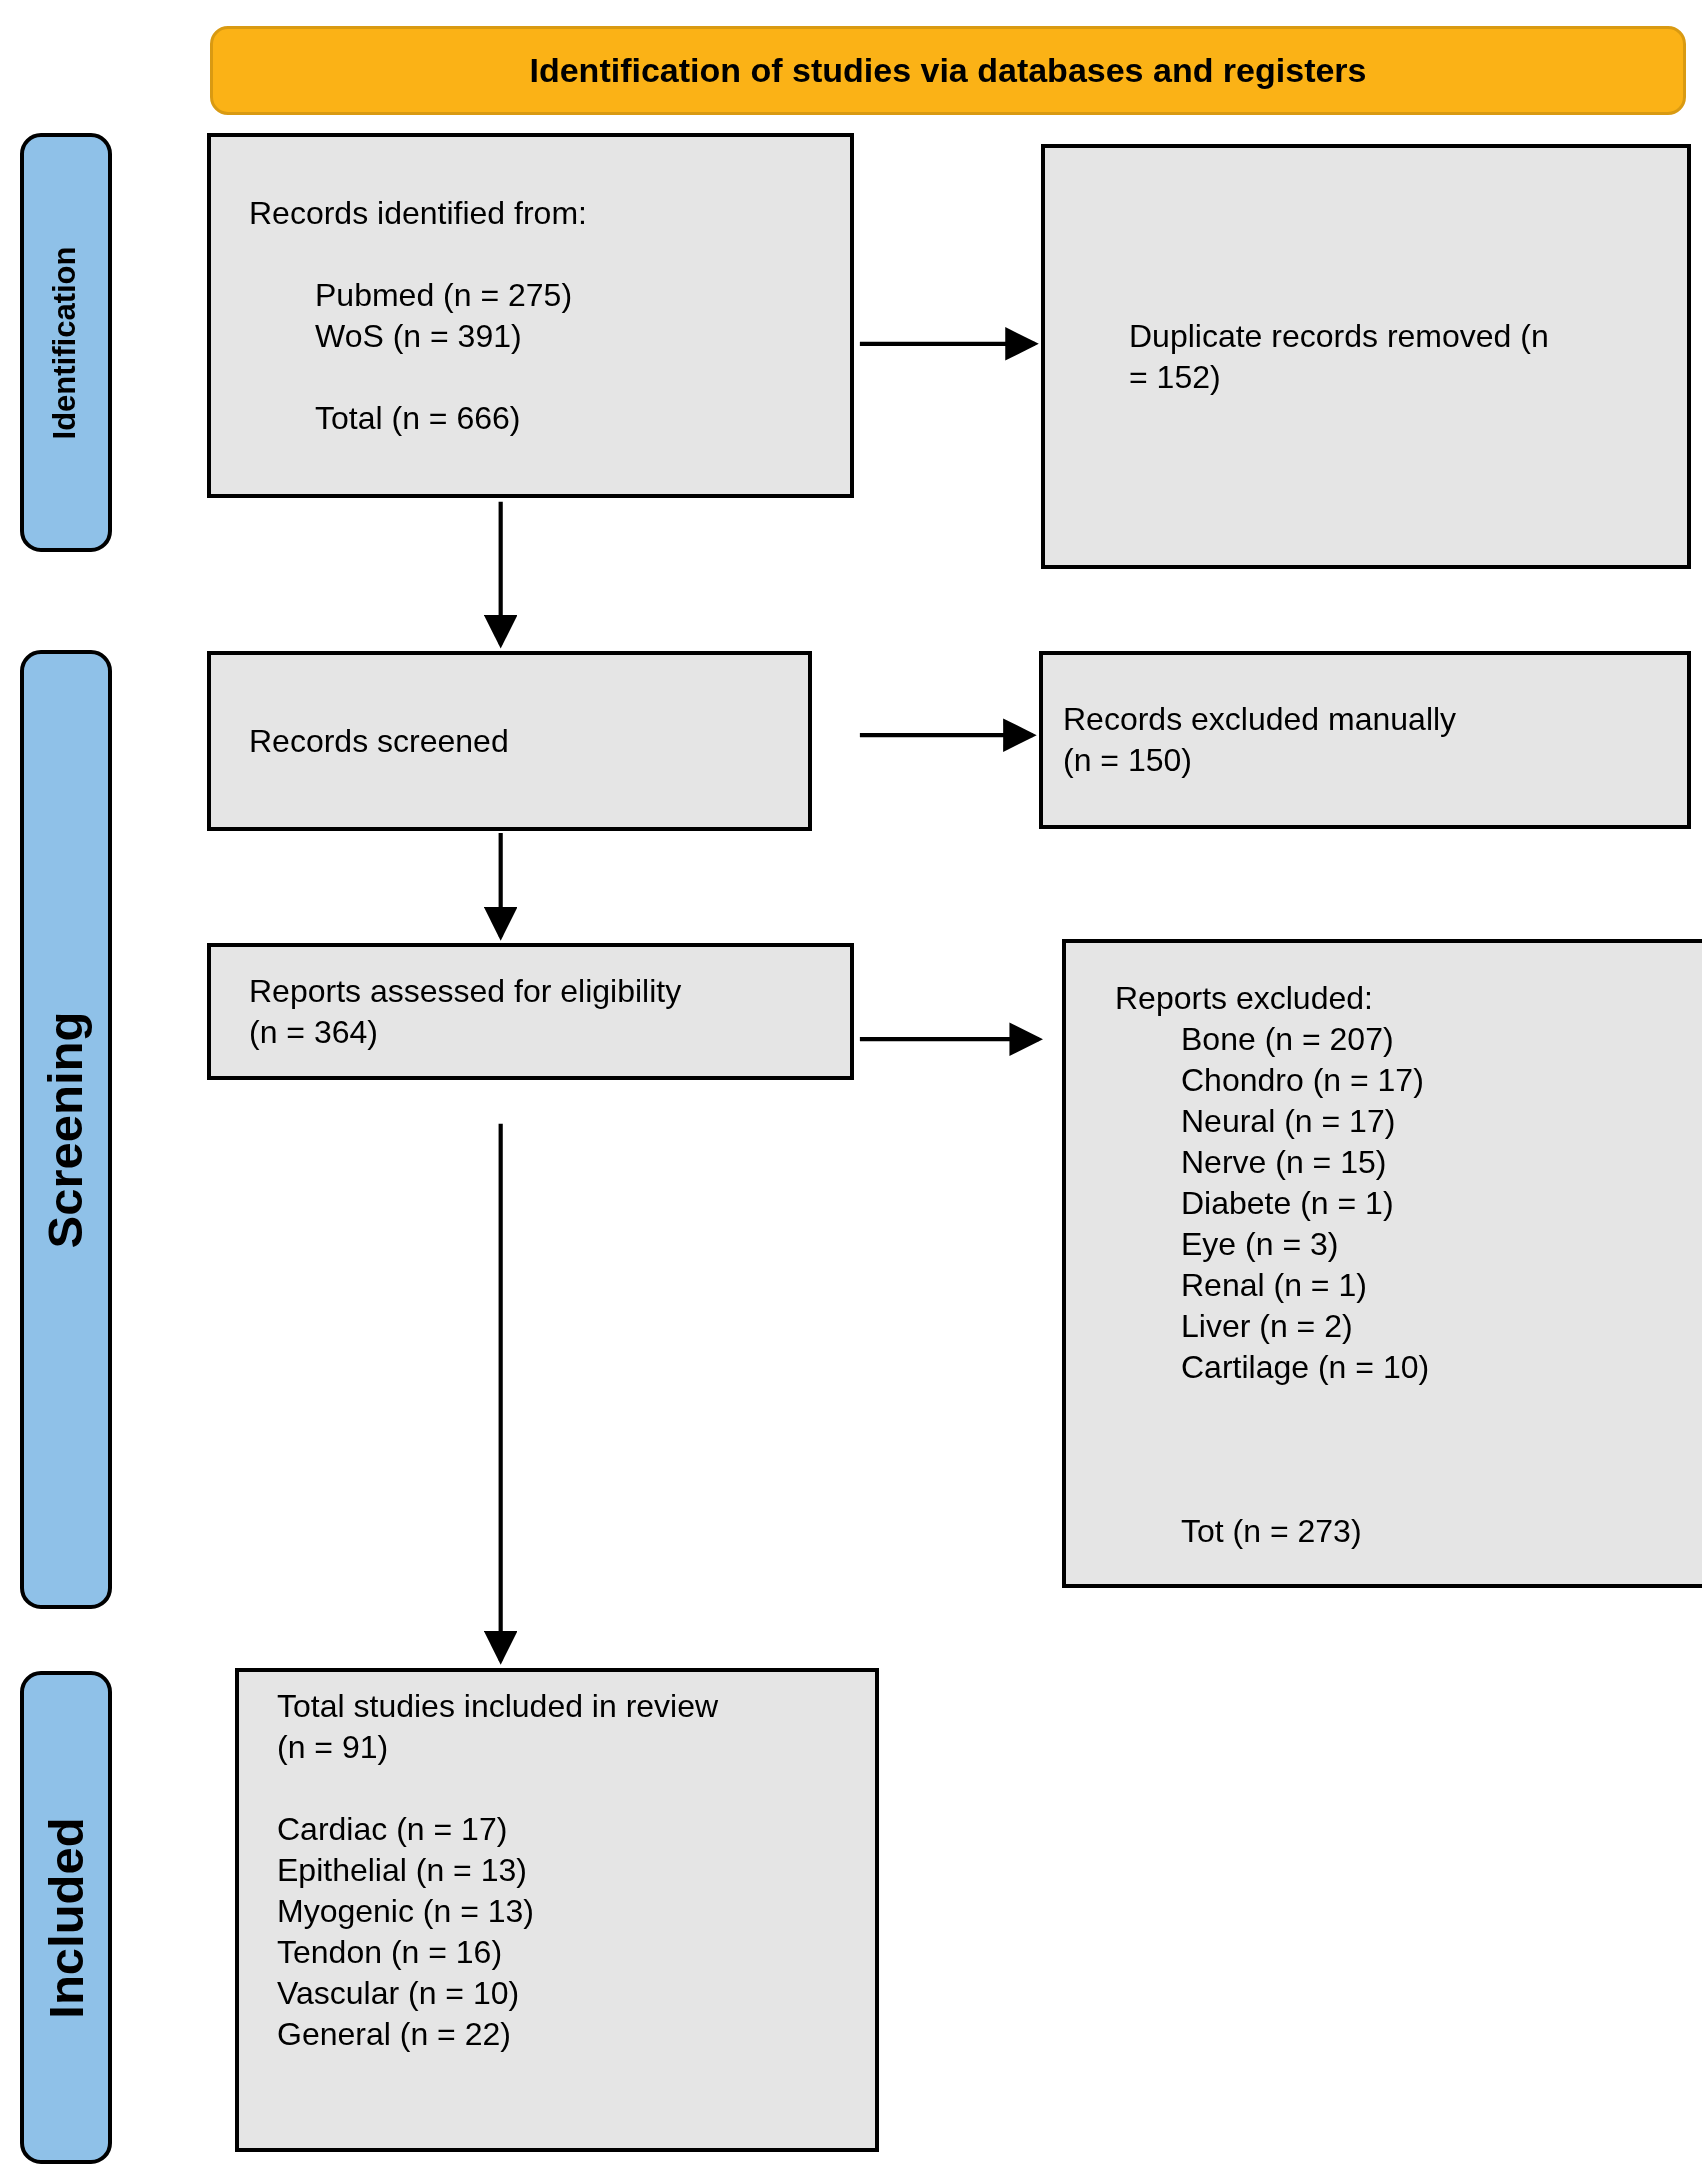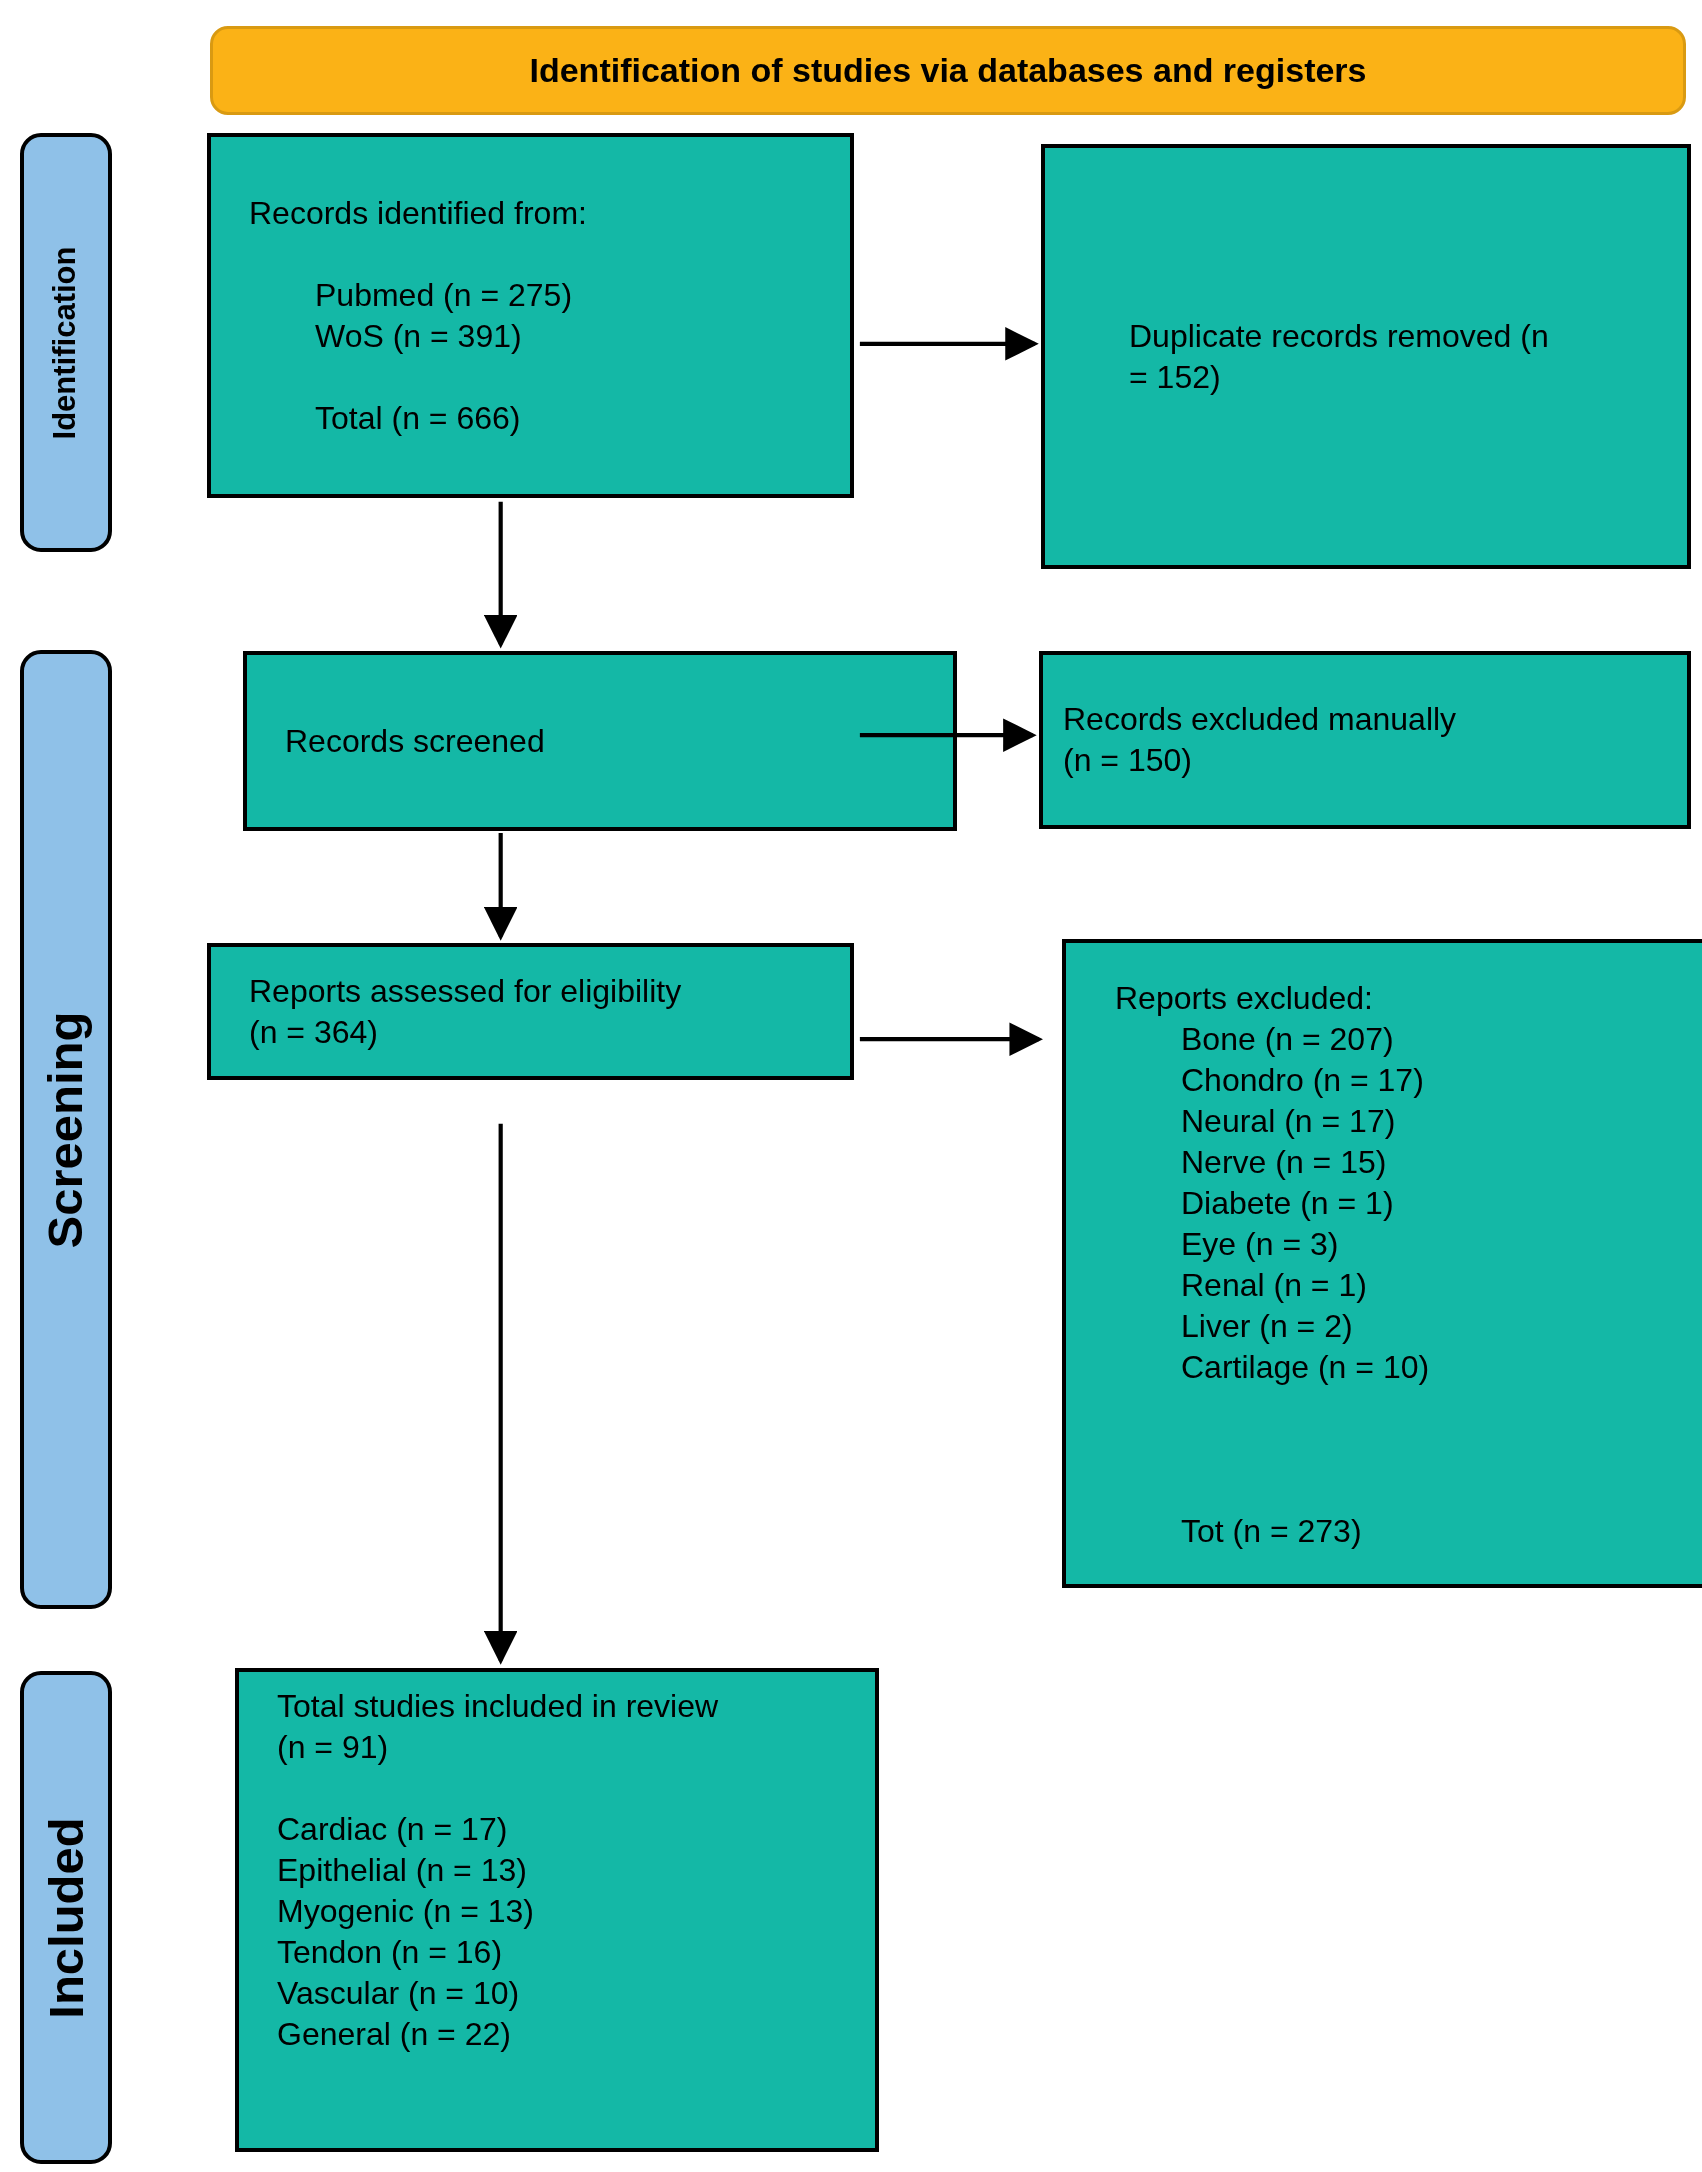--- a/index.html
+++ b/index.html
@@ -30,32 +30,32 @@
     border-radius: 21px;
     box-sizing: border-box;
     display: flex; align-items: center; justify-content: center;
   }
   .stage-text { transform: rotate(-90deg); white-space: nowrap; font-weight: bold; }
   #stage-identification { top: 133px;  height: 419px;  font-size: 31px; }
   #stage-screening      { top: 650px;  height: 959px; font-size: 49px; }
   #stage-included       { top: 1671px; height: 493px;  font-size: 49px; }
   .box {
     position: absolute;
-    background: #14b8a6;
+    background: #e5e5e5;
     border: 4.9px solid var(--box-border, #000);
     box-sizing: border-box;
     font-size: 32px; line-height: 41px;
     display: flex; flex-direction: column;
   }
   .vcenter { justify-content: center; }
   .line { min-height: 41px; }
   .indent { padding-left: 66px; }
   #box-records-identified { left: 207px;  top: 133px;  width: 647px; height: 365px; padding-left: 38px; padding-right: 21px; }
   #box-duplicates-removed { left: 1041px; top: 133px;  width: 650px; height: 425px; padding-left: 84px; padding-right: 35px; margin-top: 11px; }
-  #box-records-screened   { left: 207px;  top: 651px;  width: 714px; height: 180px; padding-left: 38px; margin-left: 36px; }
+  #box-records-screened   { left: 207px;  top: 651px;  width: 605px; height: 180px; padding-left: 38px; }
   #box-records-excluded   { left: 1039px; top: 651px;  width: 652px; height: 178px; padding-left: 20px; }
   #box-reports-assessed   { left: 207px;  top: 943px; width: 647px; height: 137px; padding-left: 38px; }
   #box-reports-excluded   { left: 1046px; top: 939px; width: 647px; height: 649px; padding: 35px 28px 0 49px; margin-left: 16px; }
   #box-studies-included   { left: 207px;  top: 1668px; width: 644px; height: 484px; padding: 14px 21px 0 38px; margin-left: 28px; }
   .arrows {
     position: absolute; left: 0; top: 0;
     width: 1703px; height: 2172px;
     pointer-events: none;
   }
 </style>

